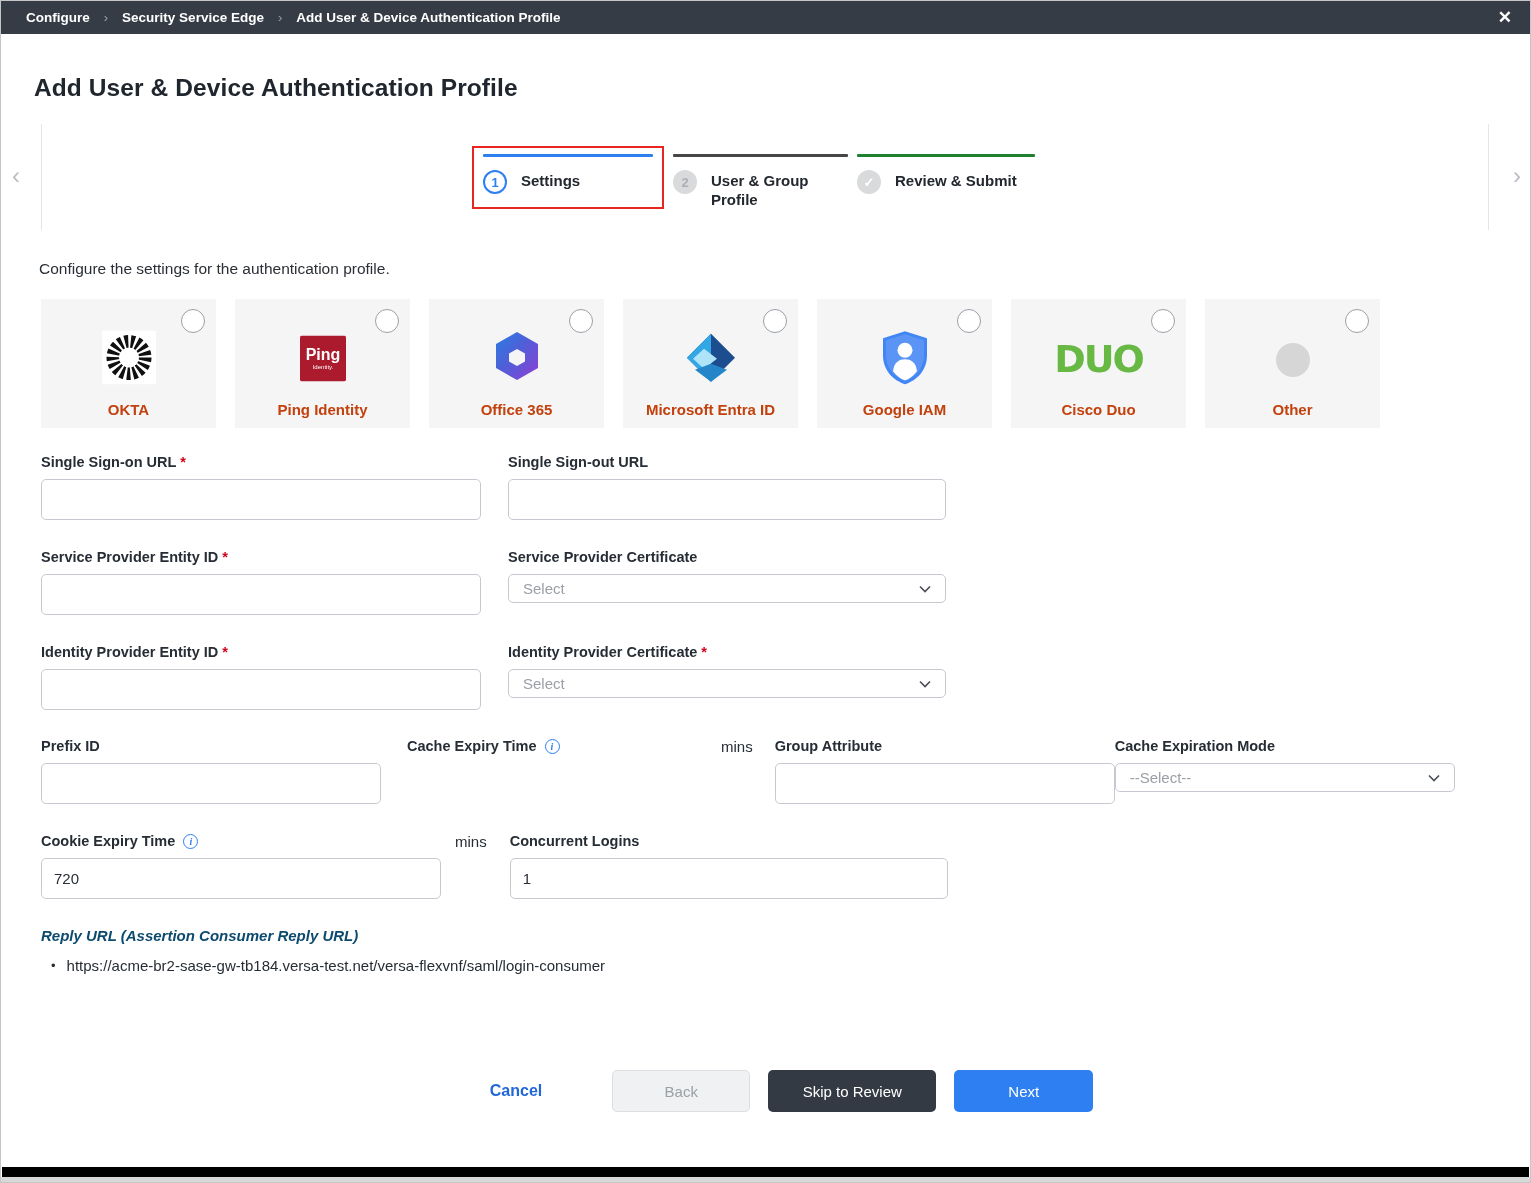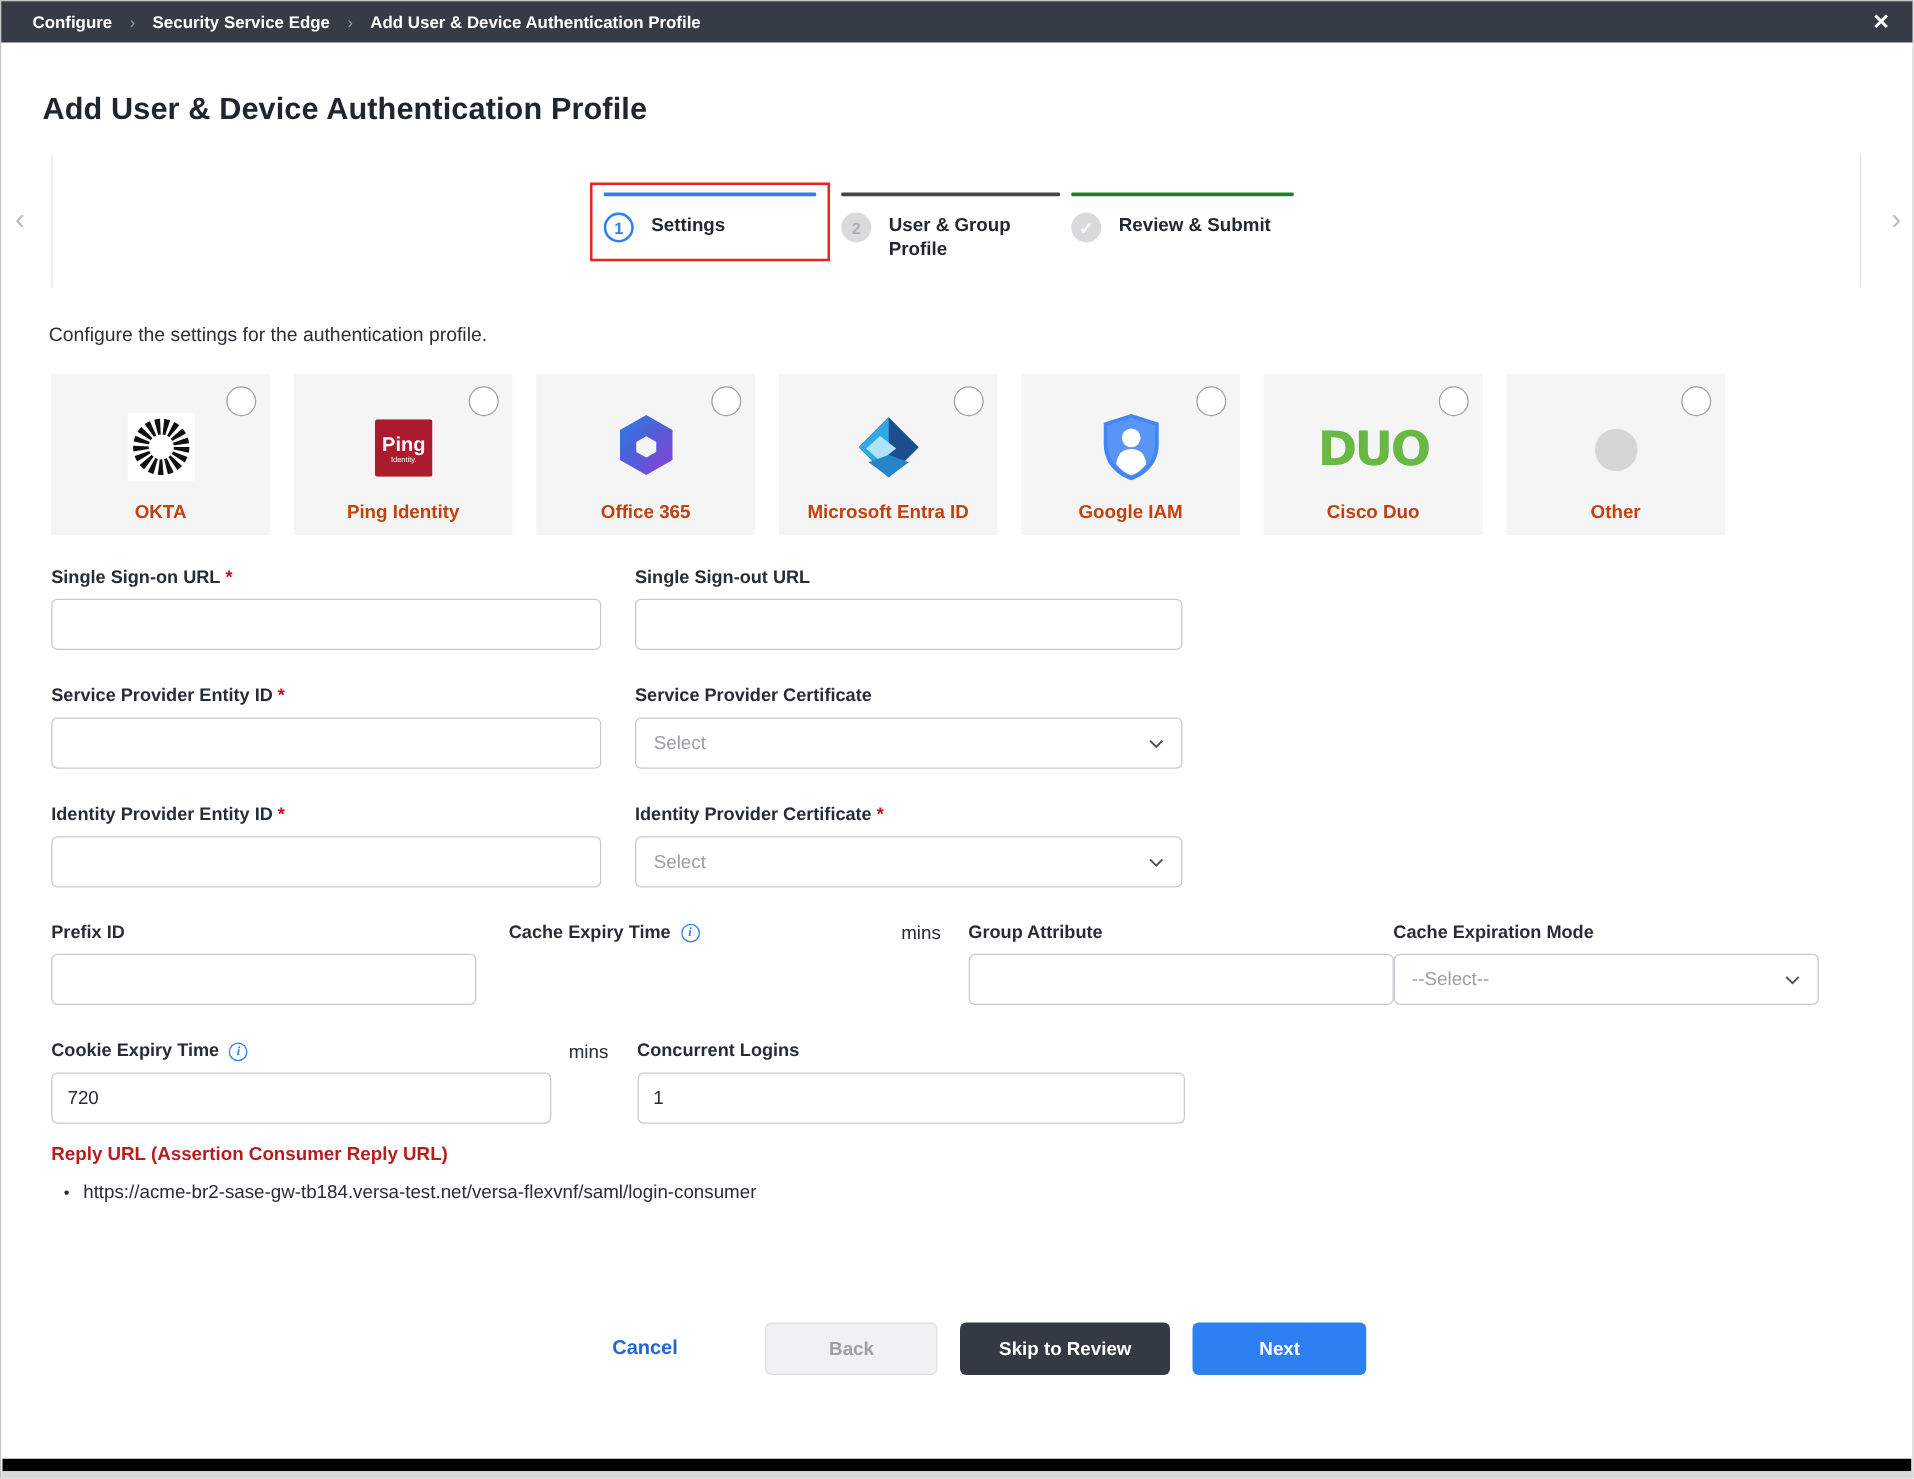--- a/index.html
+++ b/index.html
@@ -119,45 +119,45 @@
     font-size: 10px; font-weight: 700; font-style: italic;
     display: inline-flex; align-items: center; justify-content: center;
     margin-left: 8px; cursor: pointer; font-family: "Liberation Serif", serif;
   }
   .tbox {
     height: 41px; border: 1px solid #c6cad0; border-radius: 5px;
     padding: 0 12px; font-size: 15px; color: #272d35; background: #fff;
     font-family: "Liberation Sans", sans-serif; width: 100%;
   }
   .selbox {
-    height: 41px; border: 1px solid #c6cad0; border-radius: 5px;
+    height: 29px; border: 1px solid #c6cad0; border-radius: 5px;
     padding: 0 14px; background: #fff; cursor: pointer;
     display: flex; align-items: center; justify-content: space-between;
   }
   .sel-ph { font-size: 15px; color: #9aa0a6; }
   .unit { font-size: 15px; color: #272d35; margin: 0 0 12px 14px; }
   .w440 { width: 440px; } .w438 { width: 438px; } .w340 { width: 340px; }
   .w300 { width: 300px; } .w400 { width: 400px; }
   .gap27 { margin-right: 27px; } .gap26 { margin-right: 26px; } .gap22 { margin-right: 22px; }
   
-  .reply-label { margin: 16px 0 0 40px; font-size: 15px; font-weight: 700; color: #b91c1c; }
+  .reply-label { margin: 28px 0 0 40px; font-size: 15px; font-weight: 700; color: #0c4a6e; font-style: italic; }
   .reply-item { margin: 13px 0 0 50px; font-size: 15px; color: #272d35; display: flex; align-items: center; }
   .bullet { font-size: 13px; margin-right: 11px; color: #272d35; }
   
   .footer {
     margin-top: 96px; display: flex; align-items: center; justify-content: center;
     padding-left: 52px;
   }
   .cancel-link {
     color: #2167d9; font-size: 16px; font-weight: 700; cursor: pointer;
     margin-right: 70px;
   }
   .btn {
     height: 42px; border-radius: 5px; border: none;
-    font-size: 15px; font-weight: 700; cursor: pointer;
+    font-size: 15px; font-weight: 400; cursor: pointer;
     display: inline-flex; align-items: center; justify-content: center;
     font-family: "Liberation Sans", sans-serif;
   }
   .btn-back { width: 138px; background: #f0f1f2; color: #9aa0a6; border: 1px solid #dcdee2; margin-right: 18px; }
   .btn-skip { width: 168px; background: #343a43; color: #fff; margin-right: 18px; }
   .btn-next { width: 139px; background: #2d7ff2; color: #fff; }
   
   .bottom-black { position: absolute; left: 1px; right: 1px; bottom: 5px; height: 10px; background: #000; }
   .bottom-strip { position: absolute; left: 0; right: 0; bottom: 0; height: 5px; background: #d8d8d8; }
 </style>

